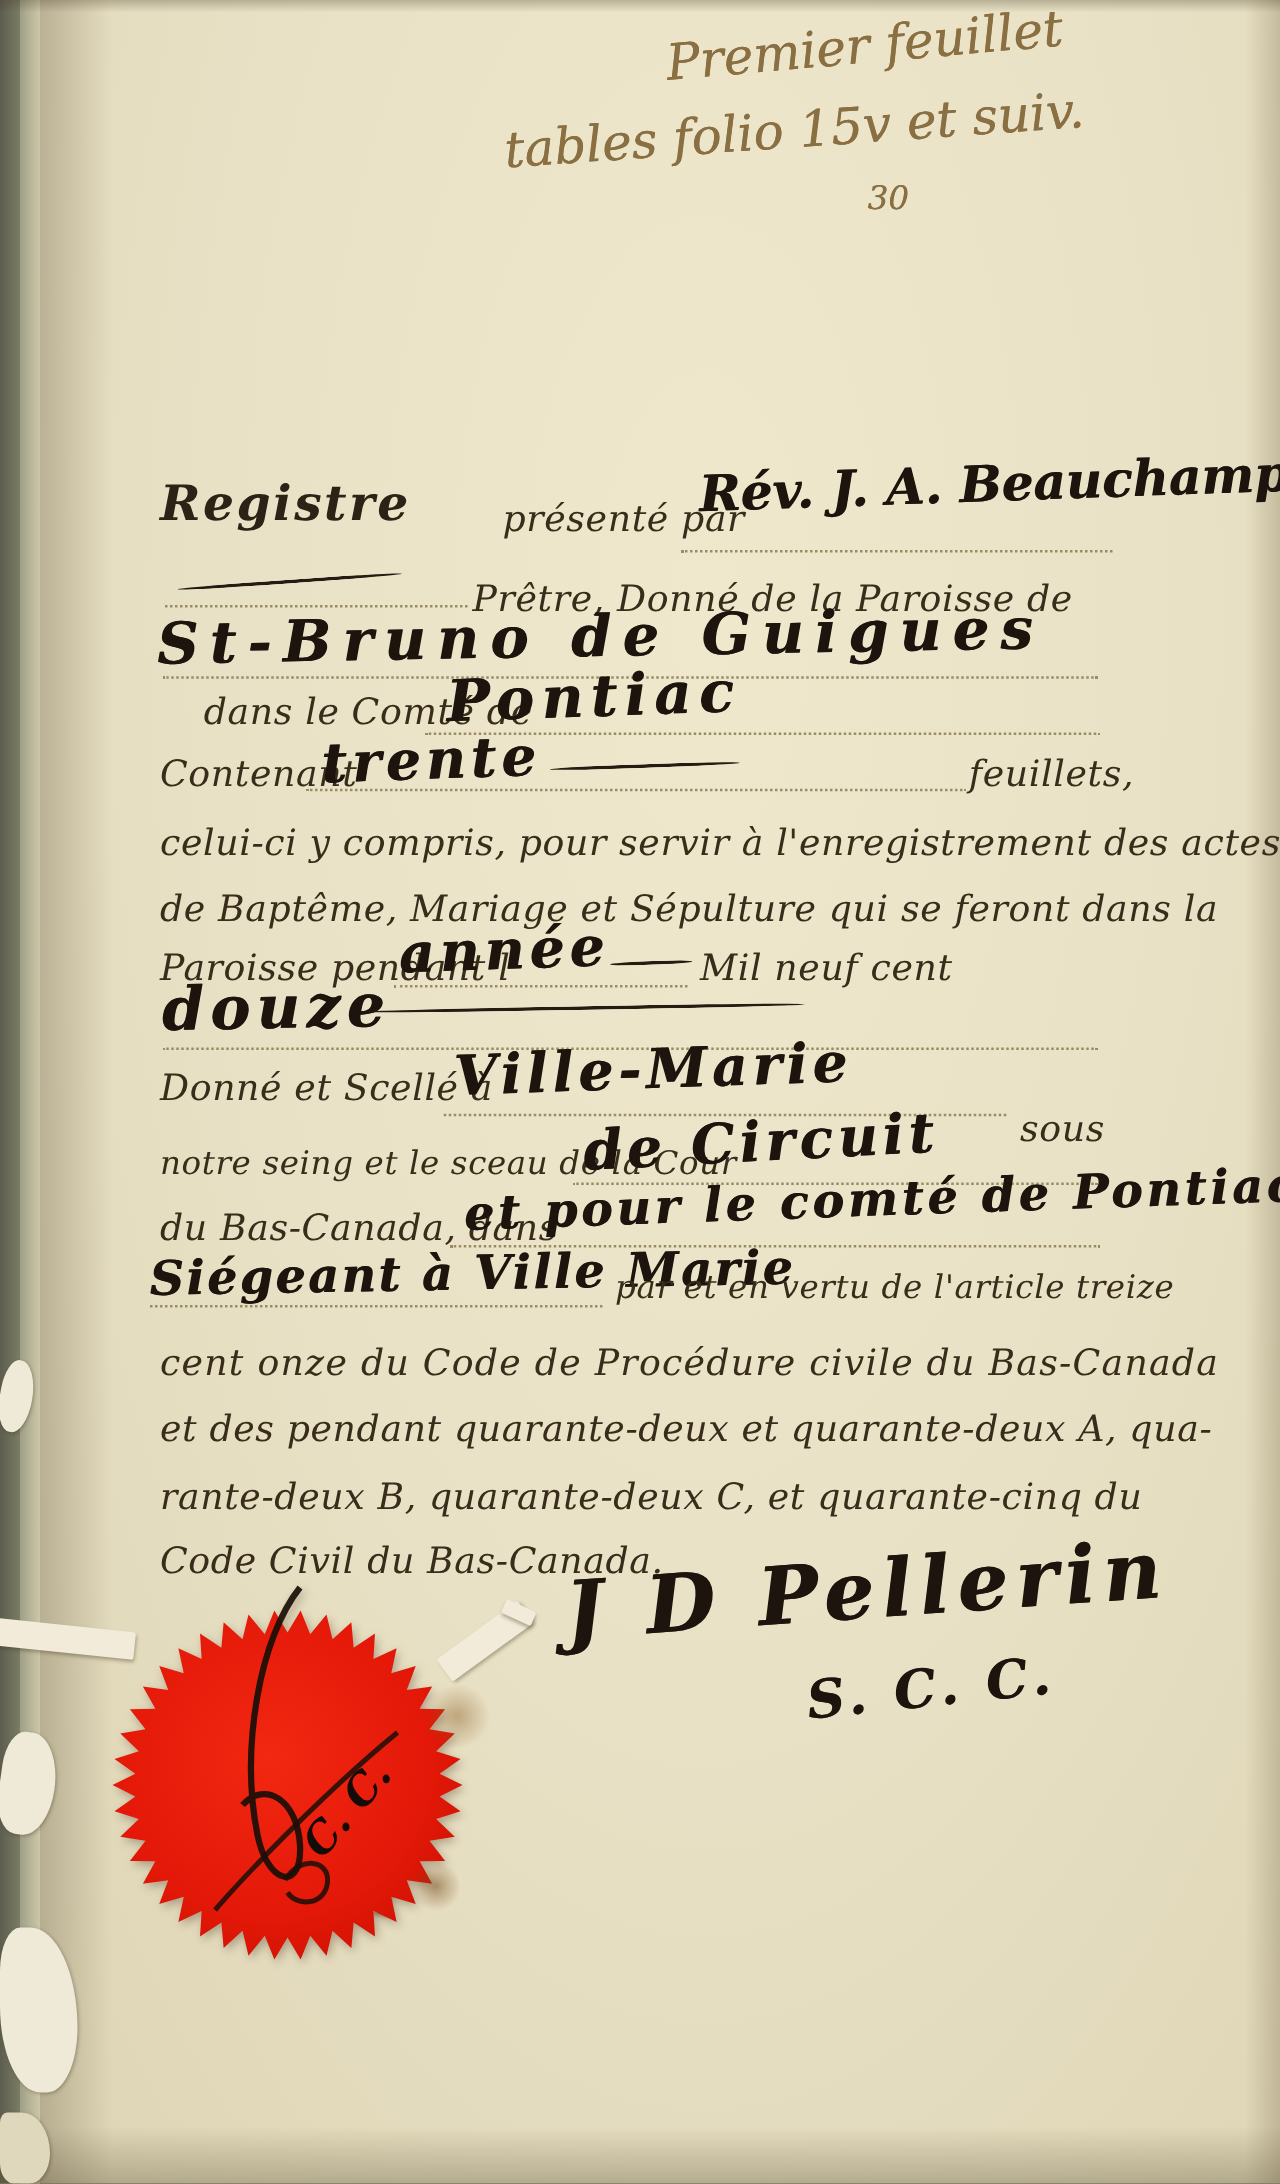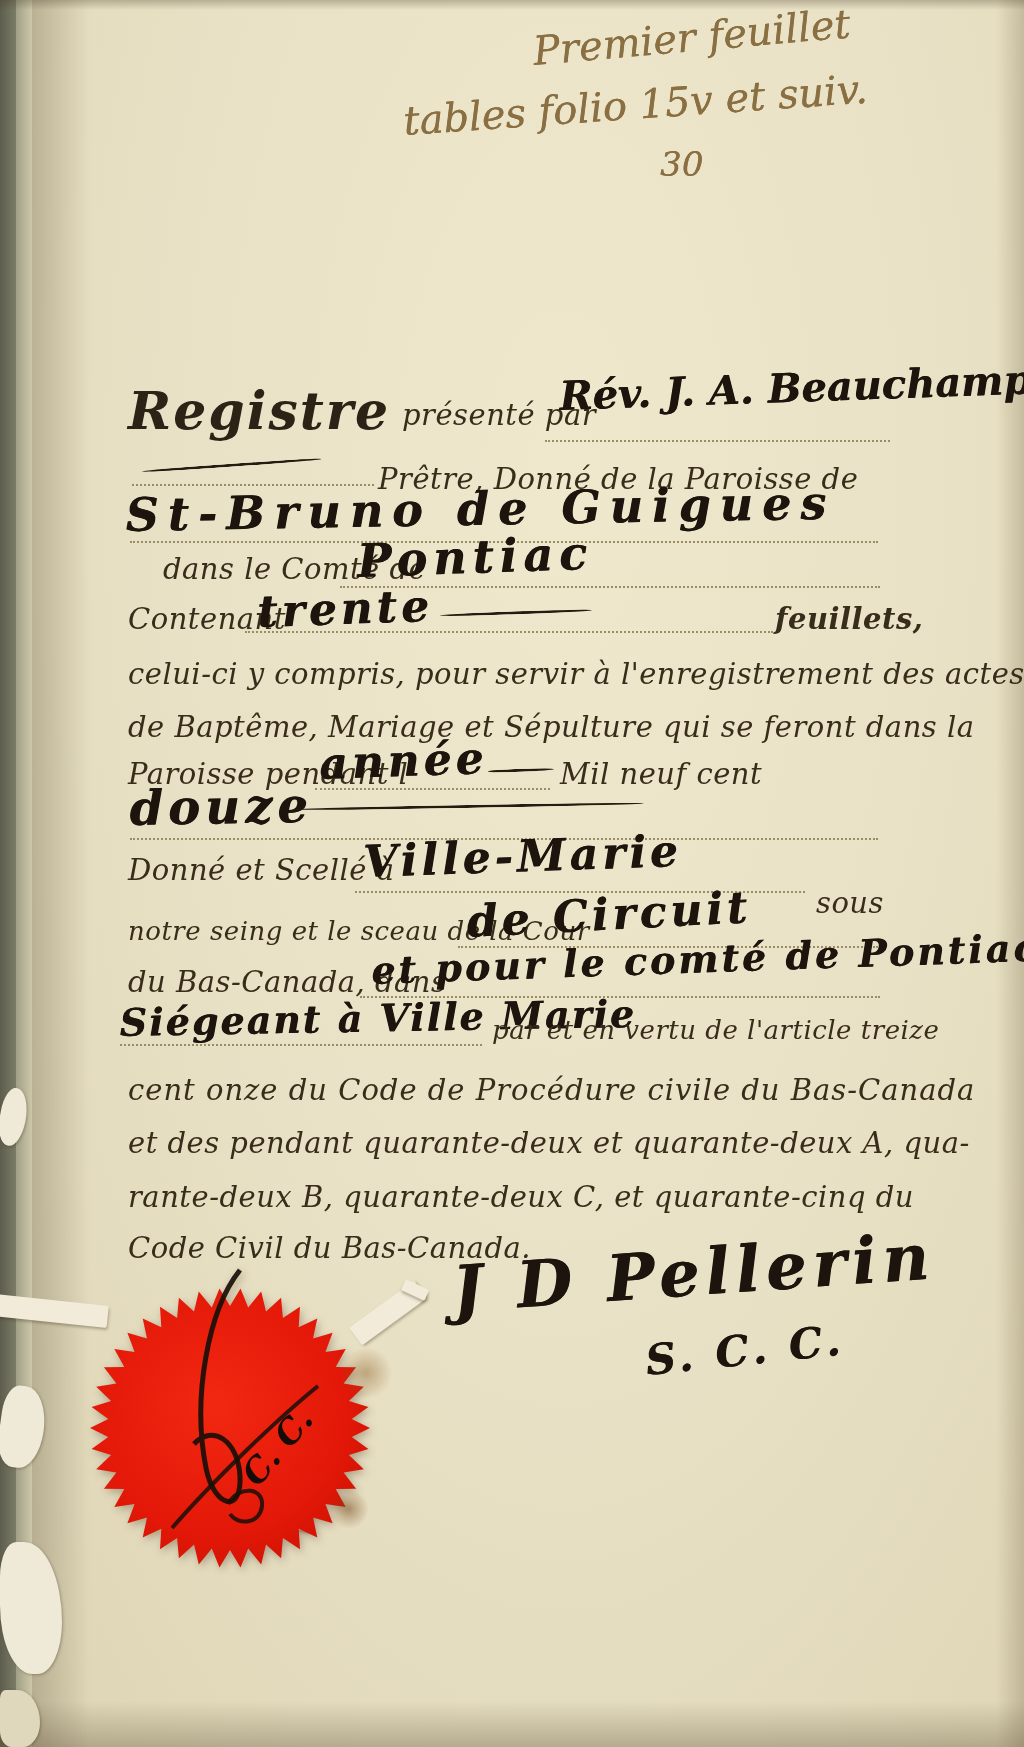--- a/index.html
+++ b/index.html
@@ -2,21 +2,21 @@
 <html><head>
 <meta charset="utf-8">
 <style>
   html,body{margin:0;padding:0;background:#2a2620;}
   #page{position:relative;width:1024px;height:1747px;overflow:hidden;
     background:radial-gradient(ellipse at 55% 28%, #efe8cd 0%, #e9e1c5 50%, #ddd4b4 100%);
     font-family:"DejaVu Serif", serif;}
   .abs{position:absolute;}
   
   .printed{font-style:italic;color:#382c1b;font-size:29px;letter-spacing:.5px;white-space:nowrap;}
-  .title{font-style:italic;font-weight:bold;color:#2c2215;font-size:52px;letter-spacing:2px;white-space:nowrap;}
+  .title{font-style:italic;font-weight:bold;color:#2c2215;font-size:39px;letter-spacing:2px;white-space:nowrap;}
   
   .hand{font-style:italic;font-weight:700;color:#1d150d;white-space:nowrap;transform-origin:left bottom;
     text-shadow:.5px 0 #1d150d;}
   .annot{font-style:italic;color:#8a6f42;white-space:nowrap;transform-origin:left bottom;text-shadow:.3px 0 #8a6f42;}
   .dot{border-bottom:2px dotted #9c8c66;height:0;}
   .stroke{height:0;border-top:3px solid #241b11;border-radius:50%;transform-origin:left center;}
   
   .book-edge{left:0;top:0;width:16px;height:100%;background:linear-gradient(90deg,#5c5d4d,#7b7c66);}
   .page-edge2{left:16px;top:0;width:16px;height:100%;background:linear-gradient(90deg,#9fa087,#cdc7a9);}
   .gutter{left:32px;top:0;width:58px;height:100%;background:linear-gradient(90deg,rgba(90,78,55,.30),rgba(90,78,55,0));}
@@ -34,42 +34,42 @@
 
   <div class="abs book-edge"></div>
   <div class="abs page-edge2"></div>
   <div class="abs gutter"></div>
   <div class="abs right-shade"></div>
   <div class="abs top-shade"></div>
   <div class="abs bottom-shade"></div>
 
   <div class="abs annot" style="left:535px;top:28px;font-size:40px;transform:rotate(-5deg);">Premier feuillet</div>
   <div class="abs annot" style="left:405px;top:98px;font-size:40px;transform:rotate(-4deg);">tables folio 15v et suiv.</div>
-  <div class="abs annot" style="left:660px;top:144px;font-size:34px;">30</div>
+  <div class="abs annot" style="left:694px;top:144px;font-size:26px;">30</div>
 
   <div class="abs title" style="left:128px;top:380px;">Registre</div>
   <div class="abs printed" style="left:402px;top:398px;">présenté par</div>
   <div class="abs hand" style="left:560px;top:372px;font-size:40px;transform:rotate(-2deg);">Rév. J. A. Beauchamp</div>
   <div class="abs dot" style="left:545px;top:440px;width:345px;"></div>
 
   <div class="abs stroke" style="left:142px;top:470px;width:180px;transform:rotate(-4deg);"></div>
   <div class="abs dot" style="left:132px;top:484px;width:242px;"></div>
   <div class="abs printed" style="left:378px;top:462px;">Prêtre, Donné de la Paroisse de</div>
 
   <div class="abs hand" style="left:126px;top:488px;font-size:46px;letter-spacing:9px;transform:rotate(-1deg);">St-Bruno de Guigues</div>
   <div class="abs dot" style="left:130px;top:541px;width:748px;"></div>
 
   <div class="abs printed" style="left:128px;top:552px;margin-left:35px;">dans le Comté de</div>
   <div class="abs hand" style="left:358px;top:534px;font-size:46px;letter-spacing:6px;transform:rotate(-2deg);">Pontiac</div>
   <div class="abs dot" style="left:340px;top:586px;width:540px;"></div>
 
   <div class="abs printed" style="left:128px;top:602px;">Contenant</div>
   <div class="abs hand" style="left:258px;top:586px;font-size:44px;letter-spacing:4px;transform:rotate(-2deg);">trente</div>
   <div class="abs stroke" style="left:440px;top:614px;width:152px;transform:rotate(-2deg);"></div>
-  <div class="abs printed" style="left:775px;top:602px;font-weight:bold;">feuillets,</div>
+  <div class="abs printed" style="left:775px;top:602px;">feuillets,</div>
   <div class="abs dot" style="left:245px;top:631px;width:528px;"></div>
 
   <div class="abs printed" style="left:128px;top:657px;">celui-ci y compris, pour servir à l'enregistrement des actes</div>
   <div class="abs printed" style="left:128px;top:710px;">de Baptême, Mariage et Sépulture qui se feront dans la</div>
 
   <div class="abs printed" style="left:128px;top:757px;">Paroisse pendant l'</div>
   <div class="abs hand" style="left:320px;top:738px;font-size:44px;letter-spacing:4px;transform:rotate(-2deg);">année</div>
   <div class="abs stroke" style="left:488px;top:770px;width:66px;transform:rotate(-2deg);"></div>
   <div class="abs printed" style="left:560px;top:757px;">Mil neuf cent</div>
   <div class="abs dot" style="left:315px;top:788px;width:235px;"></div>

